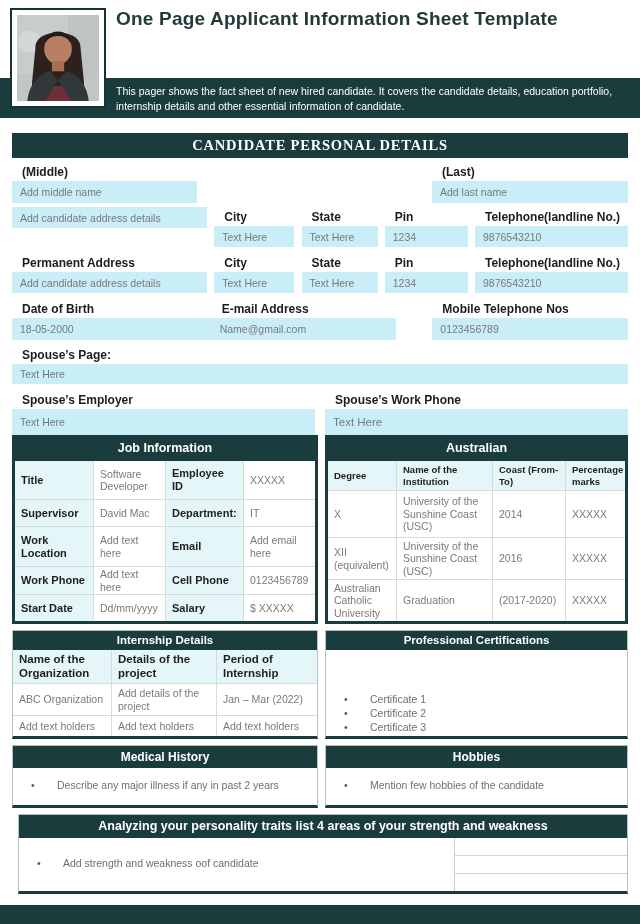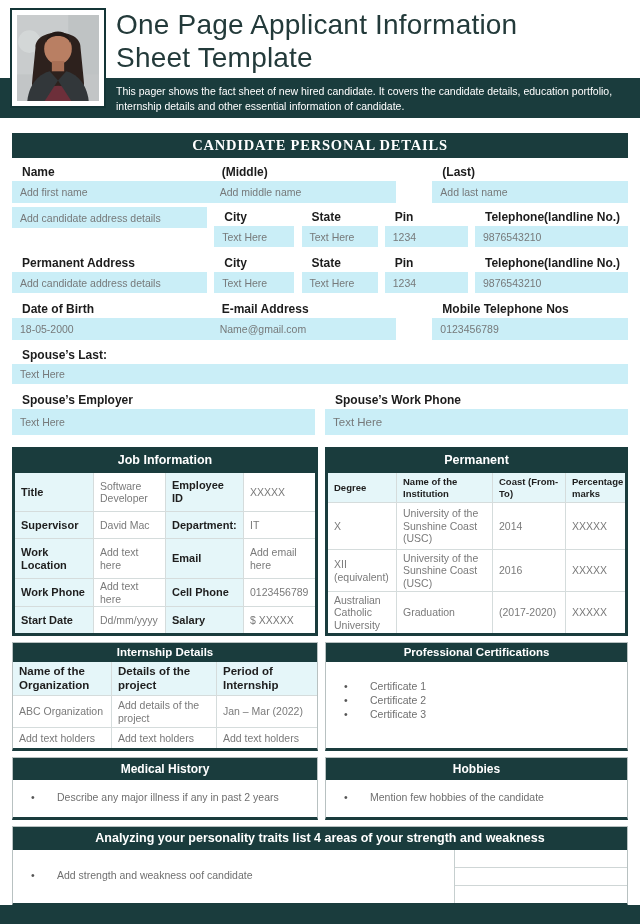--- a/index.html
+++ b/index.html
@@ -14,33 +14,33 @@
   body{font-family:"Liberation Sans",sans-serif;color:#1c1c1c;}
   .page{position:relative;width:640px;height:924px;background:#fff;overflow:hidden;margin:0 auto;}
 
   
   .hdr{position:relative;height:118px;}
   .band{position:absolute;left:0;top:78px;width:100%;height:40px;background:var(--teal);}
   .band p{padding:6px 16px 0 116px;color:#fff;font-size:10.5px;line-height:1.45;}
   .photo{position:absolute;left:10px;top:8px;width:96px;height:100px;background:#fff;
          border:2px solid #143536;padding:5px;z-index:2;}
   .photo svg{display:block;width:100%;height:100%;}
-  .title{position:absolute;left:116px;top:8px;width:450px;font-size:28px;line-height:1.18;
-         color:#233a3a;font-weight:400;letter-spacing:.2px;}
+  .title{position:absolute;left:116px;top:8px;width:450px;font-size:19px;line-height:1.18;
+         color:#233a3a;font-weight:700;letter-spacing:.2px;}
 
   .content{padding:0 12px;}
 
   
   .bar{background:var(--teal);color:#fff;text-align:center;font-weight:700;}
   .bar-cpd{margin-top:15px;margin-bottom:4px;height:25px;line-height:25px;
            font-family:"Liberation Serif",serif;font-size:14.5px;letter-spacing:.8px;}
 
   
   .frow{display:flex;justify-content:space-between;}
-  .mt4{margin-top:4px;}.mt5{margin-top:5px;}.mt6{margin-top:6px;}.mt12{margin-top:12px;border-radius:11px;}
+  .mt4{margin-top:4px;}.mt5{margin-top:5px;}.mt6{margin-top:6px;}.mt12{border-radius:11px;}
   .lbl{font-size:12px;font-weight:700;color:#1c1c1c;padding:3px 0 2px 10px;white-space:nowrap;}
   .inp{background:var(--cyan);color:#76797a;font-size:10.5px;padding:5px 8px;height:22px;overflow:hidden;white-space:nowrap;}
   .inp.h21{height:21px;}
   .inp.h20{height:20px;padding-top:4px;}
   .inp.h26{height:26px;padding-top:7px;}
   .inp.big{font-size:11.5px;}
   .w200{width:200px;}.w185{width:185px;}.w196{width:196px;margin-left:36px;}
   .w195{width:195px;}.w80{width:80px;}.w76{width:76px;}.w83{width:83px;}.w153{width:153px;}
   .w303{width:303px;}.wfull{width:100%;}
 
@@ -66,26 +66,26 @@
   .jobt{display:grid;grid-template-columns:79px 72px 78px 1fr;grid-template-rows:38px 27px 40px 28px 27px;}
   .edut{display:grid;grid-template-columns:69px 96px 73px 1fr;grid-template-rows:29px 47px 42px 42px;}
   .eh{background:var(--cellcyan);font-weight:700;font-size:9.5px;color:#1e1e1e;line-height:1.2;}
   .intt{display:grid;grid-template-columns:99px 105px 1fr;grid-template-rows:33px 32px 21px;}
   .ih{background:var(--cellcyan);font-weight:700;font-size:11.5px;color:#1e1e1e;line-height:1.15;}
 
   
   .blist{list-style:none;}
   .blist li{position:relative;padding-left:44px;color:#6f6f6f;font-size:10.5px;line-height:1.15;margin-bottom:2px;}
   .blist li::before{content:"\2022";position:absolute;left:18px;top:0;color:#555;}
-  .cert-body{flex:1 1 auto;padding-top:18px;}
+  .cert-body{flex:1 1 auto;padding-top:43px;}
   .one-body{flex:1 1 auto;display:flex;align-items:center;height:37px;}
   .one-body ul{width:100%;}
 
   
-  .pers{margin-top:6px;}
+  .pers{margin-top:6px;margin-left:6px;}
   .pers-body{display:flex;height:53px;}
   .pers-left{flex:1 1 auto;display:flex;align-items:center;}
   .pers-left ul{width:100%;}
   .pers-right{width:173px;border-left:1px solid #c6cfcf;display:flex;flex-direction:column;}
   .pers-right .row{flex:1 1 0;border-bottom:1px solid #cfd6d6;}
   .pers-right .row:last-child{border-bottom:none;}
 
   .footer{position:absolute;left:0;bottom:0;width:100%;height:19px;background:var(--teal);}
 </style>
 </head>
@@ -113,24 +113,20 @@
     <div class="band">
       <p>This pager shows the fact sheet of new hired candidate. It covers the candidate details, education portfolio, internship details and other essential information of candidate.</p>
     </div>
   </header>
 
   <main class="content">
 
     <div class="bar bar-cpd">CANDIDATE PERSONAL DETAILS</div>
 
     <div class="frow">
-      <div class="w200">
-        <div class="lbl">Name</div>
-        <div class="inp">Add first name</div>
-      </div>
       <div class="w185">
         <div class="lbl">(Middle)</div>
         <div class="inp">Add middle name</div>
       </div>
       <div class="w196">
         <div class="lbl">(Last)</div>
         <div class="inp">Add last name</div>
       </div>
     </div>
 
@@ -188,21 +184,21 @@
         <div class="lbl">E-mail Address</div>
         <div class="inp">Name@gmail.com</div>
       </div>
       <div class="w196">
         <div class="lbl">Mobile Telephone Nos</div>
         <div class="inp">0123456789</div>
       </div>
     </div>
 
     <div class="mt5">
-      <div class="lbl">Spouse’s Last:</div>
+      <div class="lbl">Spouse’s Page:</div>
       <div class="inp h20 wfull">Text Here</div>
     </div>
 
     <div class="frow mt6">
       <div class="w303">
         <div class="lbl">Spouse’s Employer</div>
         <div class="inp h26">Text Here</div>
       </div>
       <div class="w303">
         <div class="lbl">Spouse’s Work Phone</div>
@@ -236,21 +232,21 @@
           <div class="v noR">0123456789</div>
 
           <div class="k">Start Date</div>
           <div class="v">Dd/mm/yyyy</div>
           <div class="k">Salary</div>
           <div class="v noR">$ XXXXX</div>
         </div>
       </section>
 
       <section class="box-heavy">
-        <div class="box-hd hd26">Permanent</div>
+        <div class="box-hd hd26">Australian</div>
         <div class="edut grid">
           <div class="eh noT">Degree</div>
           <div class="eh noT">Name of the Institution</div>
           <div class="eh noT">Coast (From-To)</div>
           <div class="eh noT noR">Percentage marks</div>
 
           <div class="v">X</div>
           <div class="v">University of the Sunshine Coast (USC)</div>
           <div class="v">2014</div>
           <div class="v noR">XXXXX</div>

